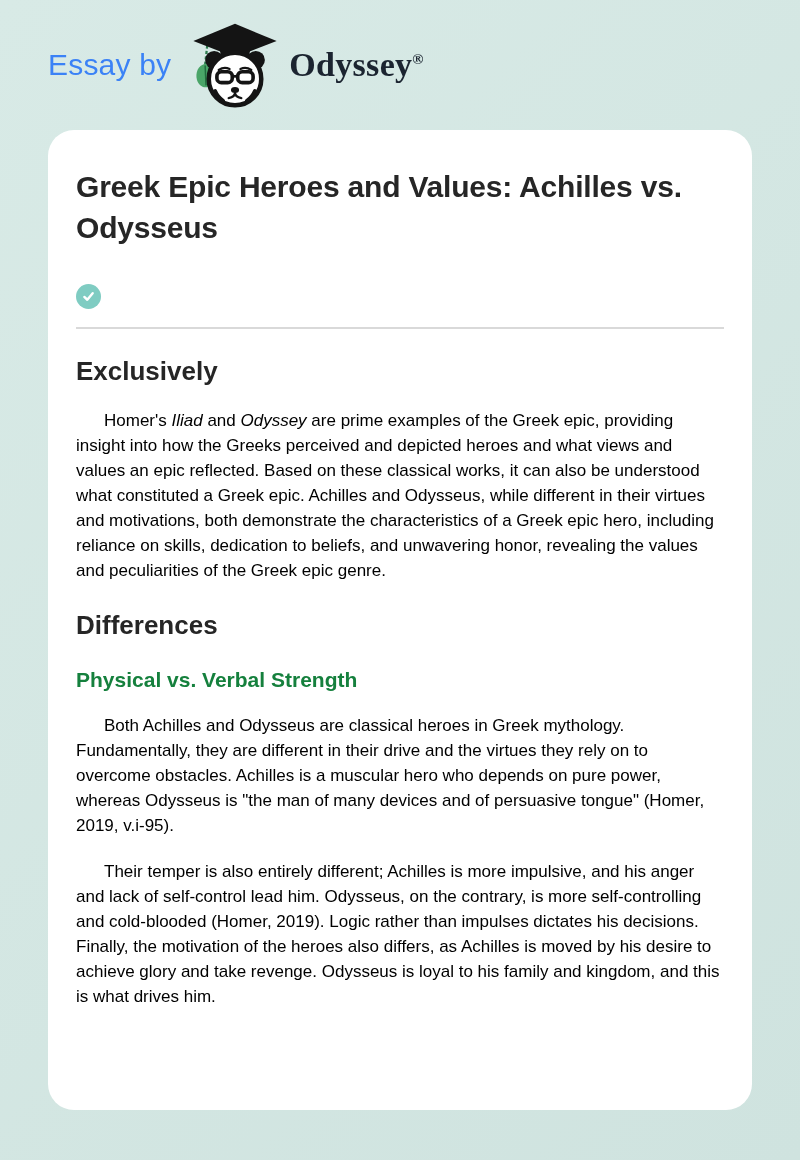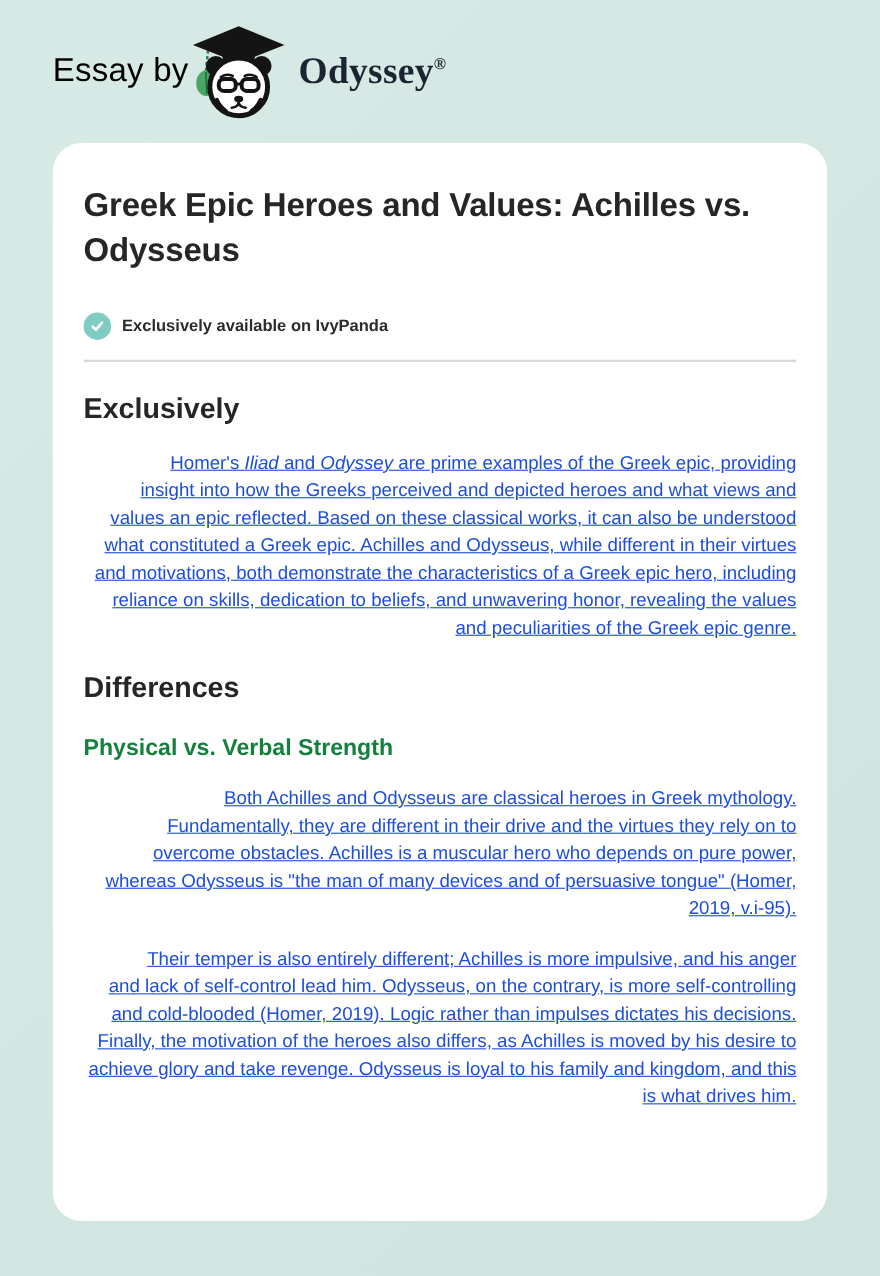--- a/index.html
+++ b/index.html
@@ -13,22 +13,23 @@
 
   
   .site-header {
     height: 130px;
     display: flex;
     align-items: center;
     padding-left: 48px;
   }
   .essay-by {
     font-size: 30px;
-    color: #000000;
+    color: #3b82f6;
     letter-spacing: 0.2px;
+    margin-right: 18px;
   }
   .logo-wrap {
     display: flex;
     align-items: center;
     cursor: pointer;
   }
   .logo-svg { width: 92px; height: 86px; margin-right: 8px; }
   .brand {
     font-family: "Liberation Serif", "DejaVu Serif", serif;
     font-weight: bold;
@@ -95,25 +96,24 @@
   }
   h3.sub-heading {
     font-size: 21px;
     font-weight: bold;
     color: #15803d;
     margin-top: 27px;
   }
   p.body-para {
     font-size: 17px;
     line-height: 25px;
-    color: #1d4ed8;
+    color: #000000;
     text-indent: 28px;
     margin-top: 21px;
-    text-align: right;
-    text-decoration: underline;
+    text-align: left;
   }
 </style>
 </head>
 <body>
 
 <header class="site-header">
   <span class="essay-by">Essay by</span>
 
   <div class="logo-wrap">
     <svg class="logo-svg" viewBox="0 0 100 95" aria-hidden="true">
@@ -150,21 +150,20 @@
 <main class="card">
 
   <h1 class="article-title">Greek Epic Heroes and Values: Achilles vs. Odysseus</h1>
 
   <div class="badge-row">
     <span class="check-circle">
       <svg viewBox="0 0 14 14" aria-hidden="true">
         <polyline points="2.5,7.5 5.7,10.5 11.5,3.5" fill="none" stroke="#ffffff" stroke-width="2.6" stroke-linecap="round" stroke-linejoin="round"></polyline>
       </svg>
     </span>
-    <span class="badge-label">Exclusively available on IvyPanda</span>
   </div>
 
   <hr class="divider">
 
   <h2 class="section-heading">Exclusively</h2>
   <p class="body-para"><span>Homer's </span><i>Iliad</i><span> and </span><i>Odyssey</i><span> are prime examples of the Greek epic, providing insight into how the Greeks perceived and depicted heroes and what views and values an epic reflected. Based on these classical works, it can also be understood what constituted a Greek epic. Achilles and Odysseus, while different in their virtues and motivations, both demonstrate the characteristics of a Greek epic hero, including reliance on skills, dedication to beliefs, and unwavering honor, revealing the values and peculiarities of the Greek epic genre.</span></p>
 
   <h2 class="section-heading">Differences</h2>
 
   <h3 class="sub-heading">Physical vs. Verbal Strength</h3>

